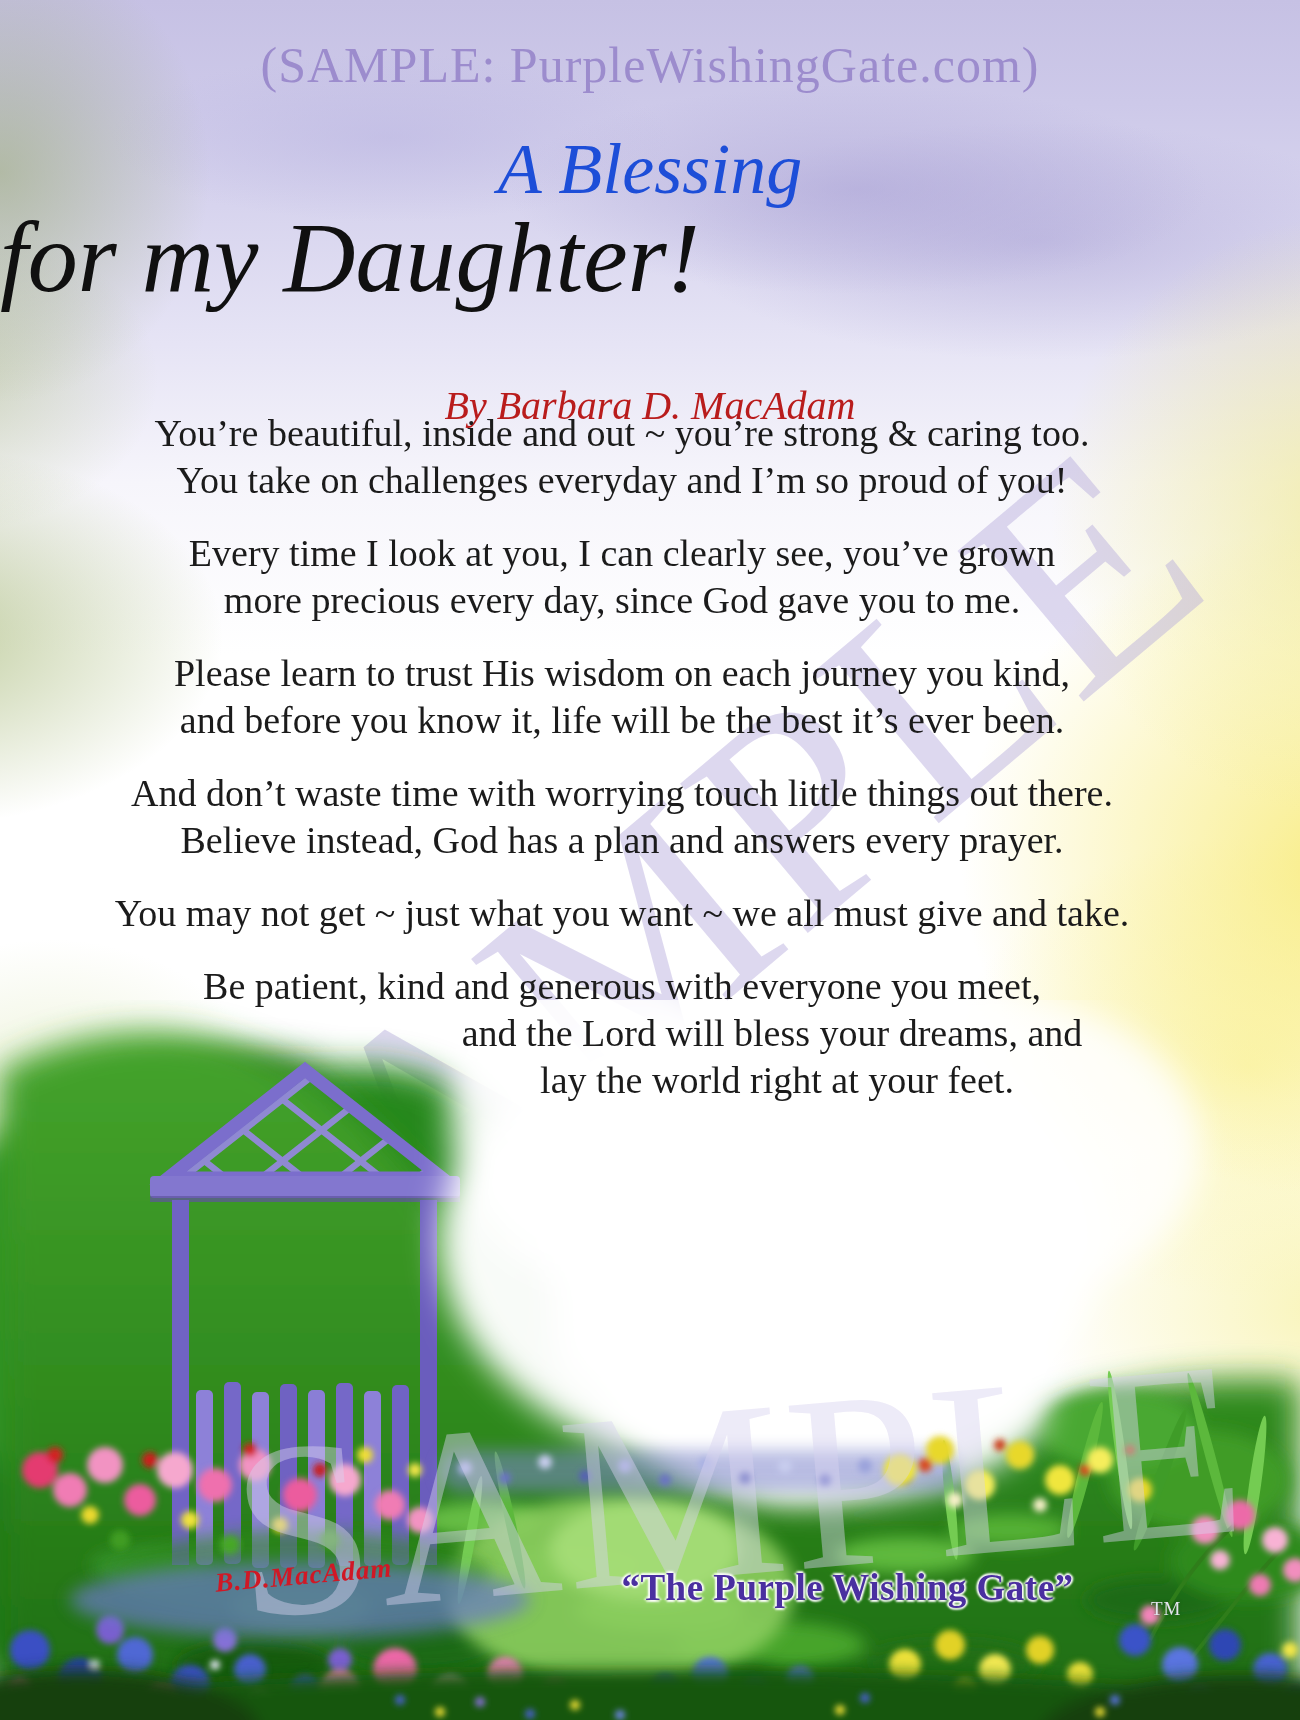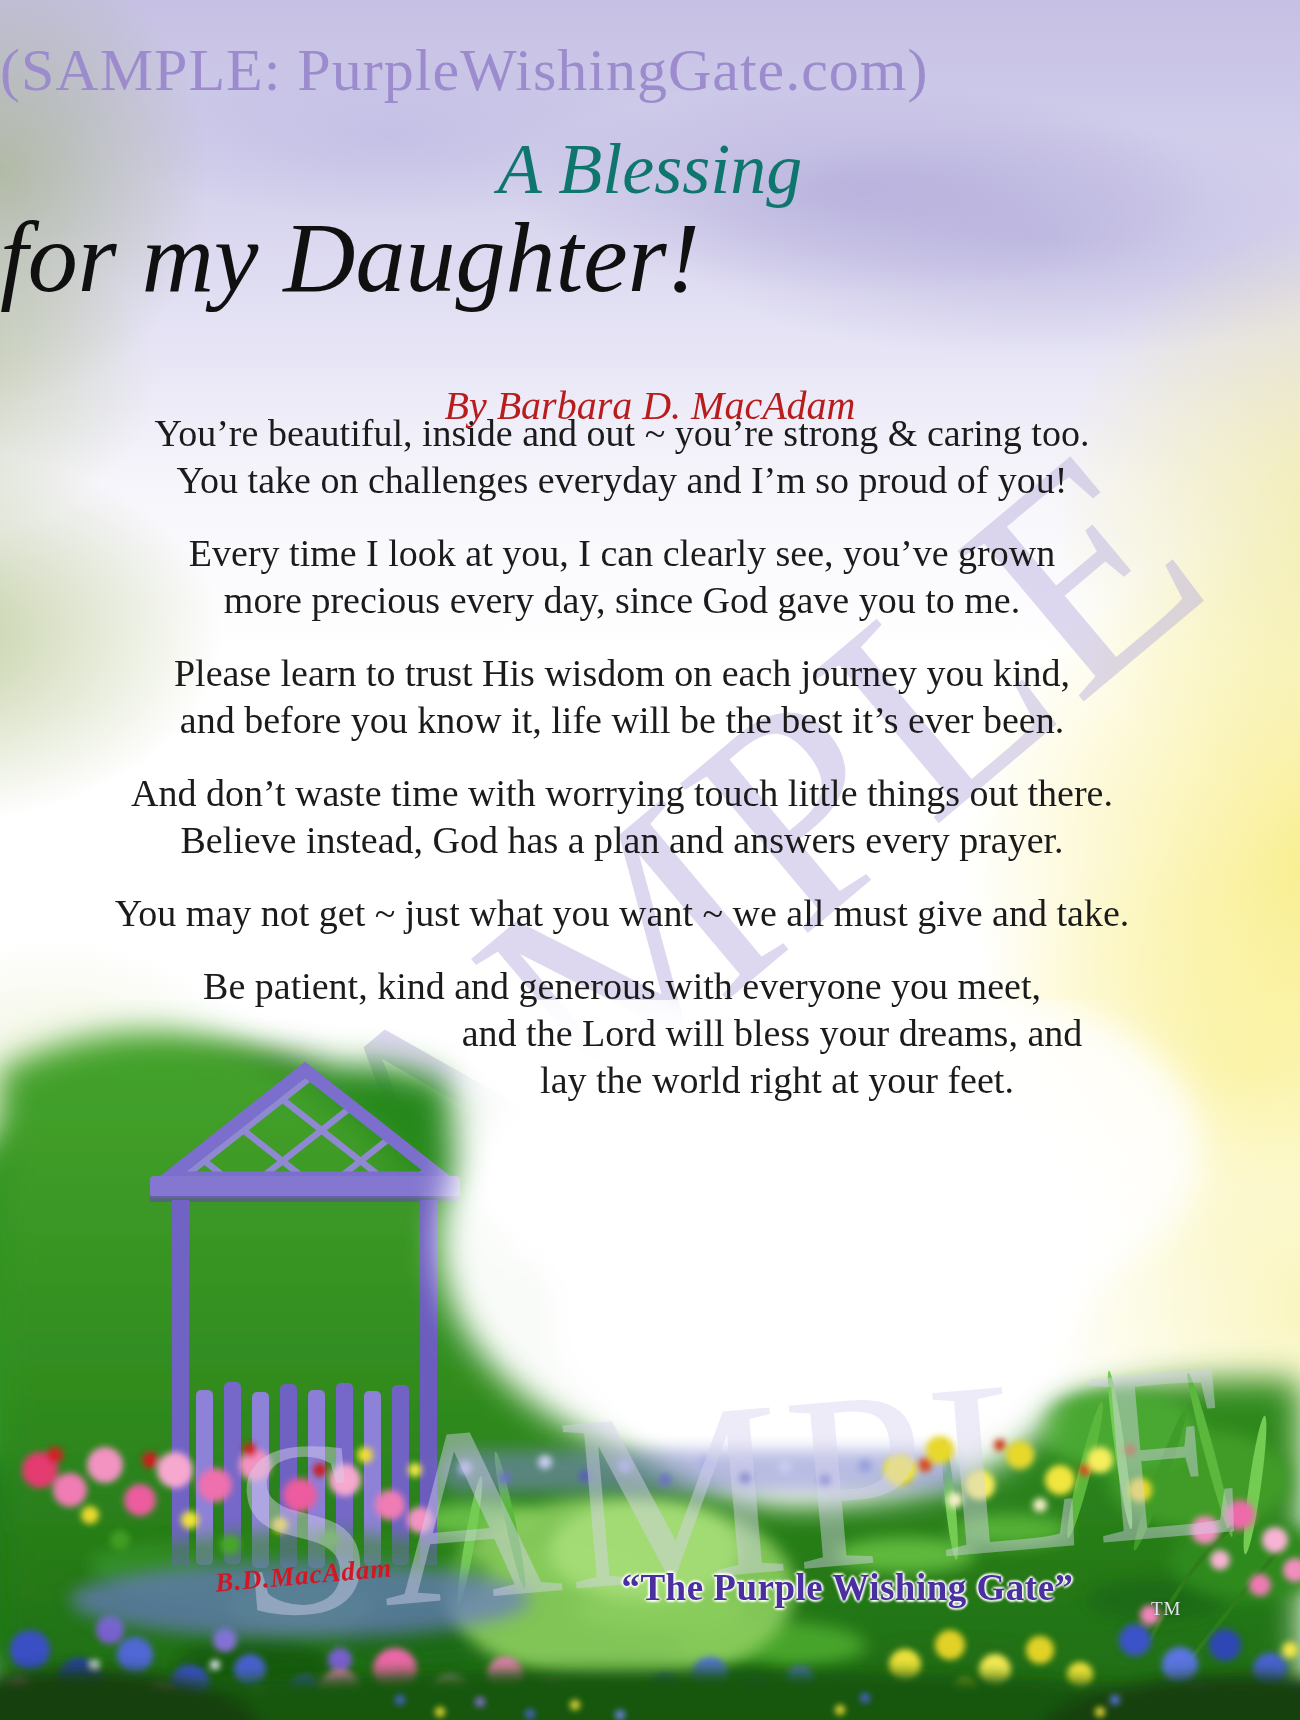--- a/index.html
+++ b/index.html
@@ -39,26 +39,26 @@
     display:flex;align-items:center;justify-content:center;
     transform:rotate(-5deg);
     font-size:250px;letter-spacing:.02em;
     color:#d8d2ef;opacity:.45;white-space:nowrap;pointer-events:none;
   }
   
   .garden{position:absolute;left:0;top:1000px;width:1300px;height:720px;z-index:3;}
   
   .textlayer{position:absolute;inset:0;z-index:6;pointer-events:none;}
   .sample-banner{
-    position:absolute;left:0;right:0;top:36px;
-    font-size:60px;letter-spacing:1px;color:#9c8ccd;white-space:nowrap;
+    position:absolute;left:0;right:0;top:36px;text-align:center;
+    font-size:50px;letter-spacing:1px;color:#9c8ccd;white-space:nowrap;
   }
   .title-line-1{
     position:absolute;left:0;right:0;top:128px;text-align:center;
-    font-style:italic;font-size:72px;color:#0f766e;white-space:nowrap;
+    font-style:italic;font-size:72px;color:#1d4ed8;white-space:nowrap;
   }
   .title-line-2{
     position:absolute;left:0;right:0;top:200px;text-align:left;
     font-style:italic;font-size:100px;color:#101010;white-space:nowrap;
   }
   .byline{
     position:absolute;left:0;right:0;top:382px;text-align:center;
     font-style:italic;font-size:40px;color:#b91c1c;white-space:nowrap;
   }
   .poem{

